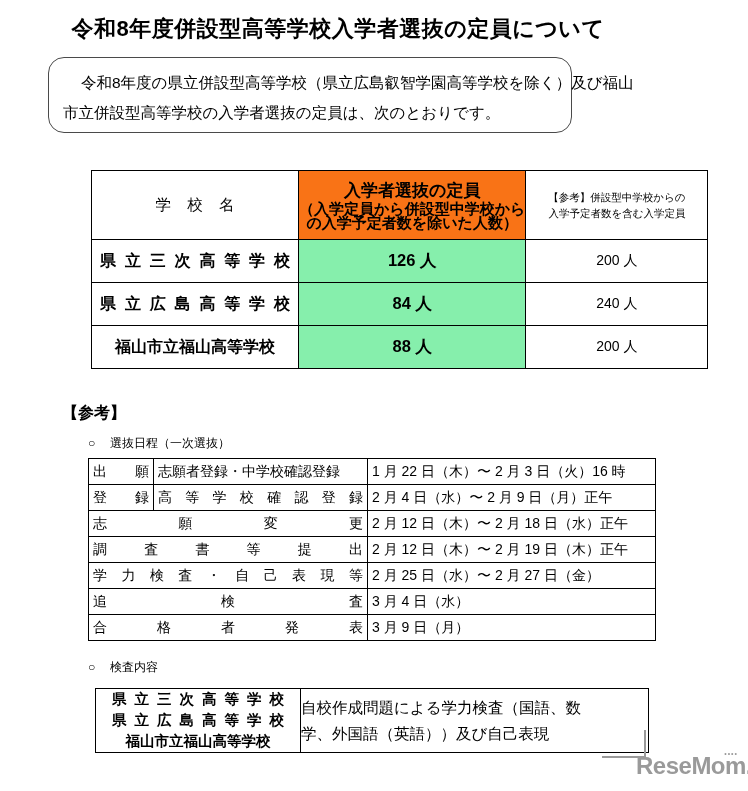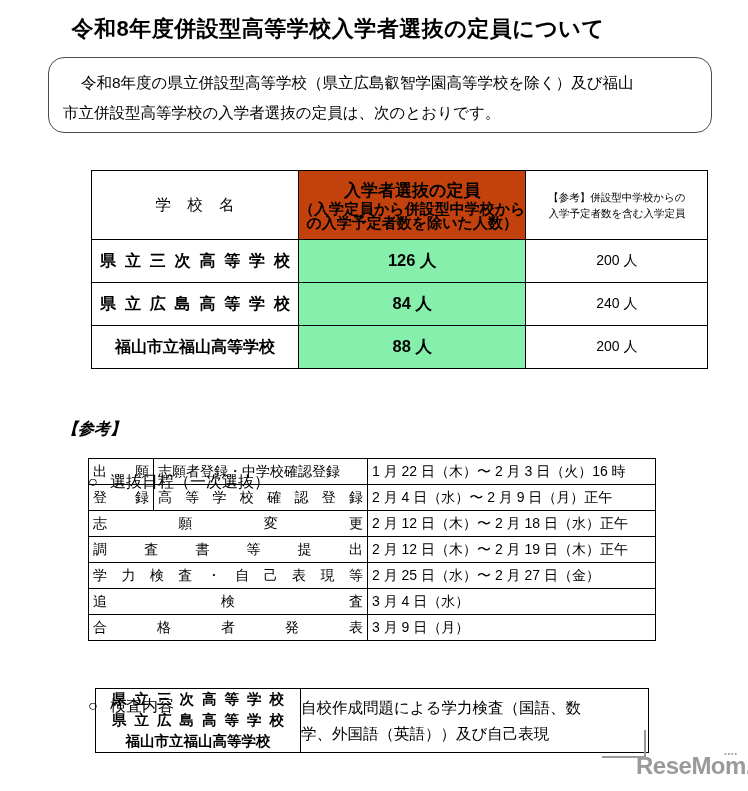--- a/index.html
+++ b/index.html
@@ -28,21 +28,21 @@
     letter-spacing: 0.5px;
     line-height: 30px;
     white-space: nowrap;
   }
 
   
   .intro-box {
     position: absolute;
     left: 48px;
     top: 57px;
-    width: 664px;
+    width: 524px;
     height: 76px;
     border: 1.6px solid #4a4a4a;
     border-radius: 16px;
     box-sizing: border-box;
     padding: 10px 14px 0 14px;
   }
   .intro-line {
     font-size: 15.5px;
     line-height: 30px;
     white-space: nowrap;
@@ -69,21 +69,21 @@
   .col-ref     { width: 182px; }
 
   .qh-school {
     height: 68px;
     font-size: 15.5px;
     letter-spacing: 6px;
     text-indent: 6px;
   }
   .qh-quota {
     height: 68px;
-    background: #c2410c;
+    background: #f97316;
     padding: 4px 2px;
   }
   .qh-quota .big {
     display: block;
     font-size: 17px;
     font-weight: bold;
     line-height: 22px;
   }
   .qh-quota .sub {
     display: block;
@@ -112,32 +112,30 @@
     background: #86efac;
     font-size: 16.5px;
     font-weight: bold;
   }
   .cell-ref { font-size: 14px; }
 
   
   .ref-heading {
     position: absolute;
     left: 62px;
-    top: 418px;
+    top: 402px;
     font-size: 16px;
     font-weight: bold;
     line-height: 22px;
-    font-style: italic;
   }
   .bullet-heading {
     position: absolute;
-    font-size: 16px;
+    font-size: 12px;
     line-height: 22px;
     white-space: nowrap;
-    margin-top: 39px;
   }
   .bullet-heading .circ {
     display: inline-block;
     width: 22px;
   }
   .bh-schedule { left: 88px; top: 432px; }
   .bh-content  { left: 88px; top: 656px; }
 
   
   .sched-table {

